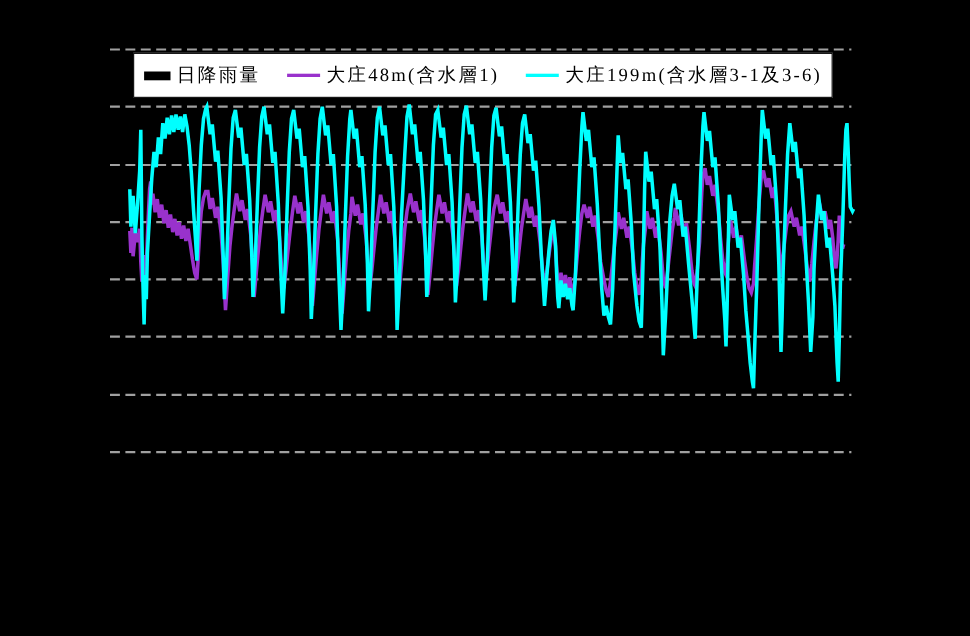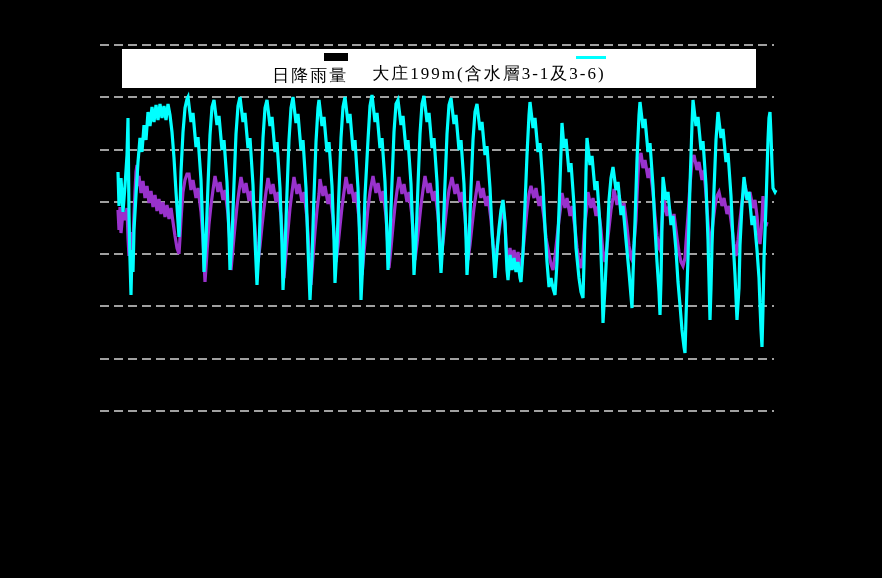--- a/index.html
+++ b/index.html
@@ -2,21 +2,21 @@
 <html><head>
 <meta charset="utf-8">
 <style>
   html,body{margin:0;padding:0;background:#000;}
   .canvas{position:relative;width:882px;height:578px;background:#000;overflow:hidden;
           font-family:"Liberation Serif","DejaVu Serif",serif;}
   svg.chart{position:absolute;left:0;top:0;display:block;}
   .legend{position:absolute;left:121px;top:48px;width:636px;height:41px;background:#fff;
           border:1px solid #000;box-sizing:border-box;display:flex;align-items:center;
           justify-content:center;gap:24px;}
-  .legend-entry{display:flex;align-items:flex-end;gap:6px;flex-direction:column;}
+  .legend-entry{display:flex;align-items:center;gap:6px;}
   .legend-label{font-size:17px;color:#000;letter-spacing:2px;white-space:nowrap;line-height:1;}
   .swatch-bar{width:24px;height:8px;background:#000;display:inline-block;}
   .swatch-line{width:30px;height:3px;display:inline-block;}
 </style>
 </head>
 <body>
 
 <div class="canvas">
 
   <svg class="chart" width="882" height="578" viewBox="0 0 882 578">
@@ -35,18 +35,22 @@
         <polyline points="118,172 119,206 121,178 123,212 125,186 127,155 128,118 129,215 130,260 131,295 132,250 133,272 134,230 136,195 138,162 140,138 142,152 144,125 146,140 148,112 150,126 152,107 154,122 156,105 158,120 160,104 162,118 164,106 166,120 168,104 170,115 172,132 174,158 176,192 178,222 179,237 180,210 181,172 183,132 185,108 187,99 188,97 191,122 193,113 196,147 198,137 201,180 203,235 204,272 206,240 208,185 210,135 212,107 214,100 217,125 219,116 222,150 224,140 227,182 229,235 230,270 232,238 234,184 236,134 238,106 240,97 243,122 245,113 248,148 250,138 253,185 255,240 257,285 259,248 261,190 263,138 265,108 267,100 270,126 272,117 275,152 277,142 280,188 282,245 283,290 285,250 287,192 289,140 291,108 293,97 296,123 298,114 301,150 303,140 306,188 308,248 310,300 312,258 314,196 316,142 318,108 319,100 322,126 324,117 327,152 329,142 332,186 334,240 335,283 337,246 339,190 341,138 343,107 345,97 348,123 350,114 353,150 355,140 358,188 360,250 361,300 363,258 365,196 368,140 370,106 372,95 375,122 377,113 380,148 382,138 385,182 387,235 388,270 390,236 392,182 394,132 396,104 398,100 401,125 403,116 406,150 408,140 411,184 413,238 414,275 416,240 418,185 420,134 422,104 424,96 427,122 429,113 432,148 434,138 437,182 439,235 441,273 443,238 445,184 447,134 449,105 451,98 454,124 456,115 459,150 461,140 464,184 466,238 467,275 469,242 471,188 473,140 475,112 477,104 480,130 482,122 485,155 487,146 490,188 492,230 494,262 495,278 497,252 499,228 501,210 503,200 505,222 506,248 507,270 508,280 510,255 512,270 514,258 516,272 518,262 520,278 521,282 523,252 525,205 527,155 529,115 530,102 533,128 535,118 538,152 540,143 543,186 545,228 547,262 549,287 551,278 553,288 555,295 557,262 559,210 561,152 562,123 564,148 566,139 569,172 571,163 574,205 576,248 579,278 581,292 583,298 584,262 585,222 586,172 587,138 590,165 592,156 595,190 597,181 600,225 602,282 603,323 605,288 607,245 609,200 611,178 613,167 616,190 618,182 621,215 623,206 626,240 629,272 631,296 632,308 633,275 635,222 637,160 639,115 640,102 643,128 645,119 648,152 650,143 653,186 655,228 657,262 659,292 660,315 661,280 662,225 663,177 666,200 668,192 671,225 673,216 676,250 678,282 680,305 682,330 684,347 685,353 686,318 688,258 690,185 692,125 693,100 696,126 698,117 701,150 703,141 706,185 708,240 710,320 711,288 712,245 714,190 716,140 718,112 721,138 723,129 726,162 728,153 731,196 733,240 735,275 737,320 739,288 740,245 742,205 744,177 747,200 749,192 752,225 754,216 757,250 759,278 760,305 761,330 762,347 763,308 764,258 766,205 768,140 769,118 770,112 771,135 772,165 773,188 775,192 776,190" fill="none" stroke="#00FFFF" stroke-width="3.2" stroke-linejoin="miter"></polyline>
       </g>
   </svg>
 
   <div class="legend">
     <div class="legend-entry">
       <span class="swatch-bar" id="sw0" style="background: rgb(0, 0, 0);"></span>
       <span class="legend-label">日降雨量</span>
     </div>
     <div class="legend-entry">
+      <span class="swatch-line" id="sw1" style="background: rgb(153, 50, 204);"></span>
+      <span class="legend-label">大庄48m(含水層1)</span>
+    </div>
+    <div class="legend-entry">
       <span class="swatch-line" id="sw2" style="background: rgb(0, 255, 255);"></span>
       <span class="legend-label">大庄199m(含水層3-1及3-6)</span>
     </div>
   </div>
 
 </div>
 
 </body></html>

